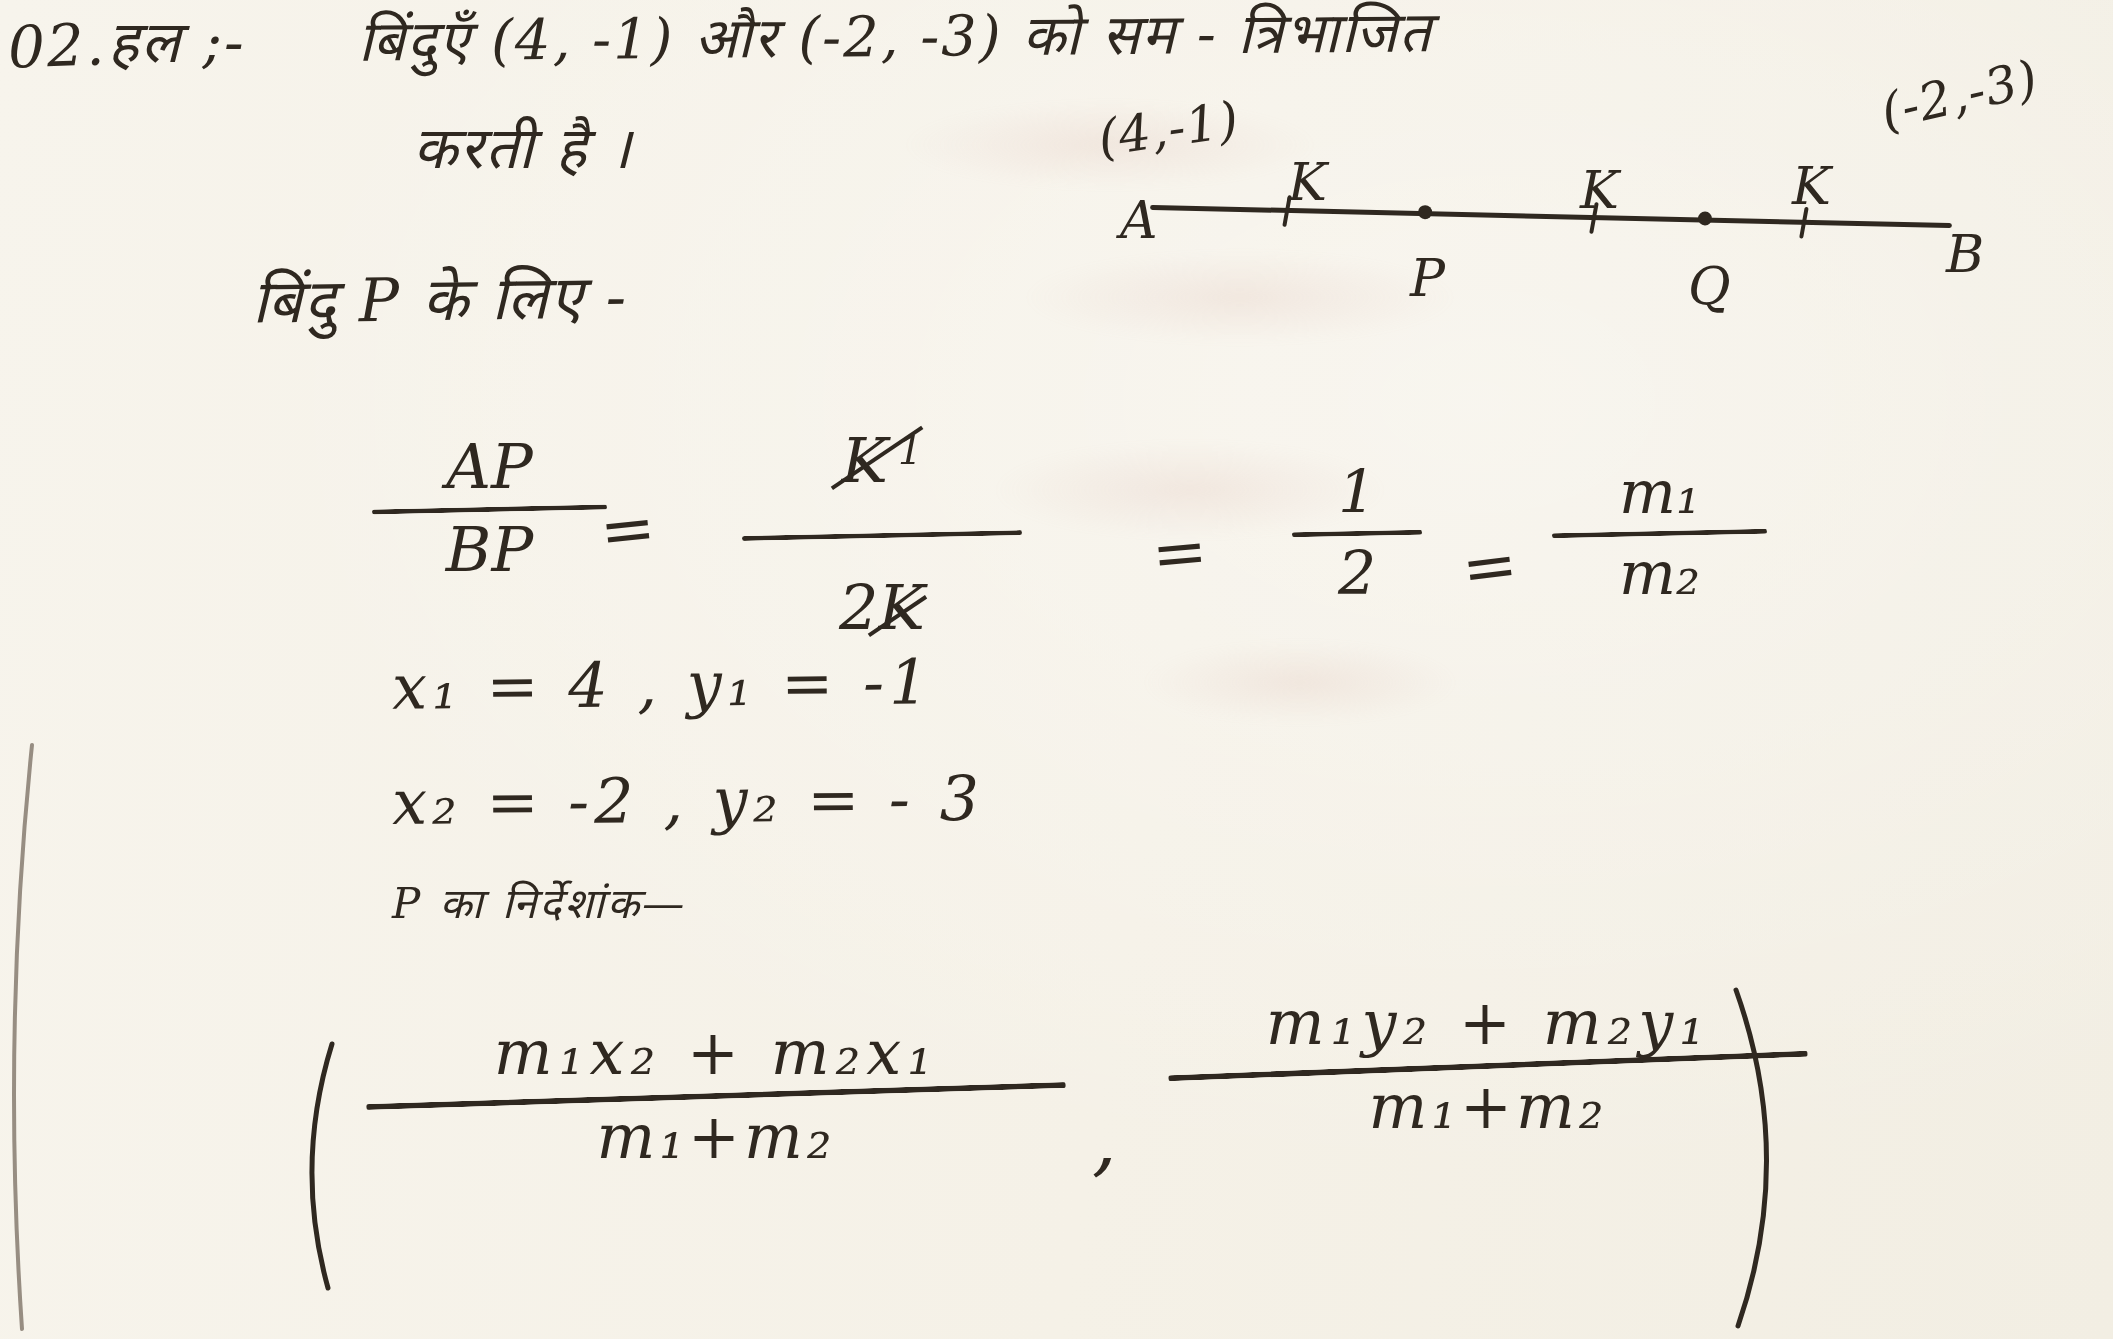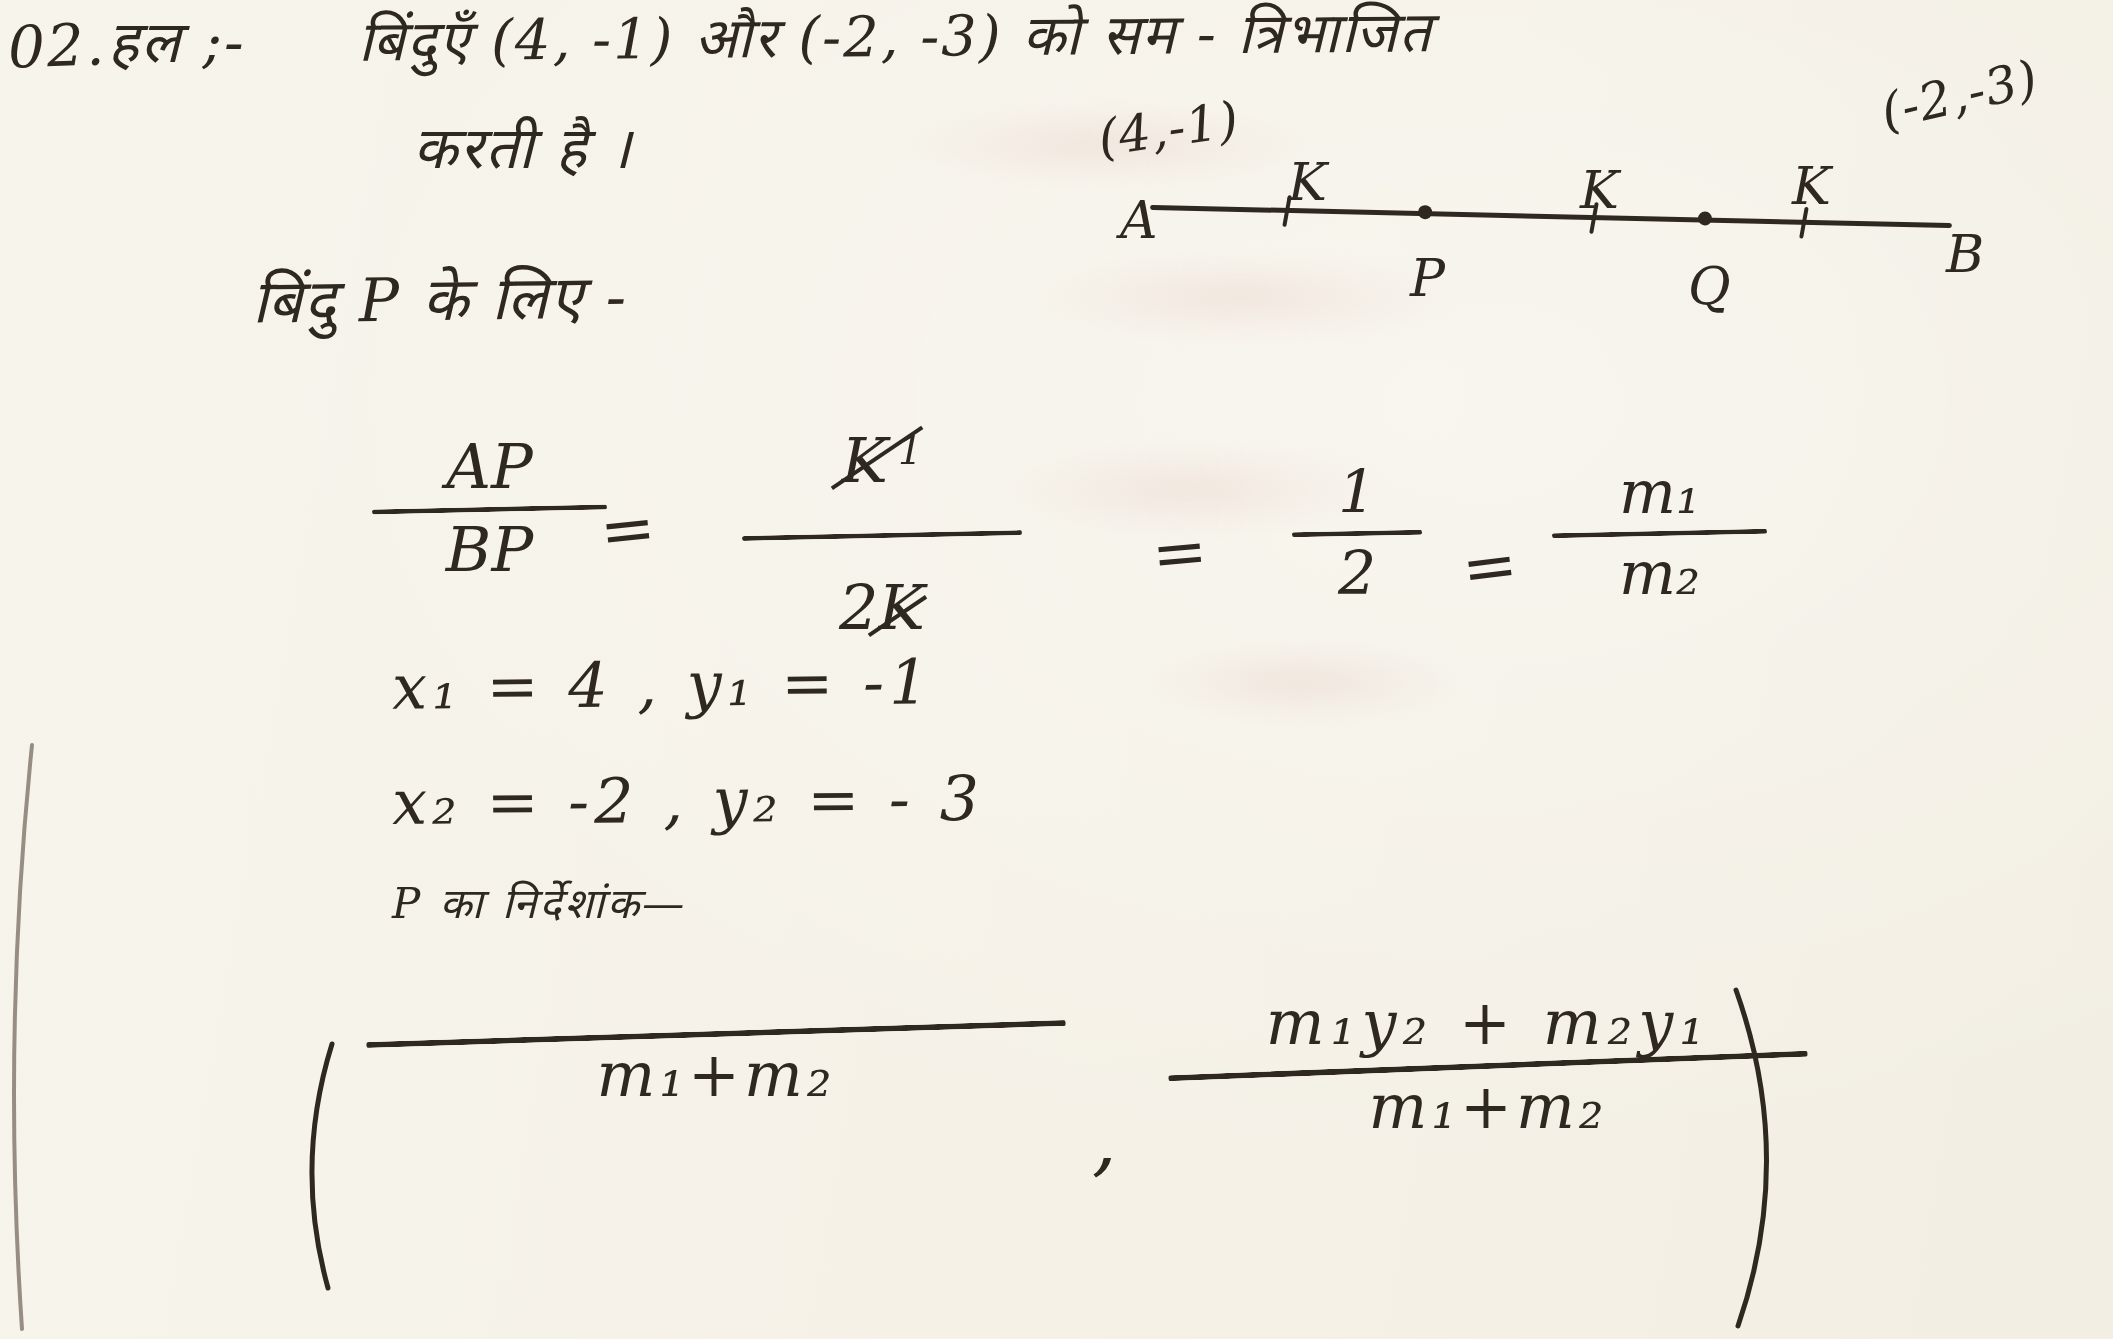--- a/index.html
+++ b/index.html
@@ -134,20 +134,21 @@
   <div class="hw" style="left:392px;top:652px;font-size:62px;letter-spacing:5px;transform:rotate(-0.6deg);">x₁ = 4 , y₁ = -1</div>
   <div class="hw" style="left:392px;top:768px;font-size:62px;letter-spacing:5px;transform:rotate(-0.4deg);">x₂ = -2 , y₂ = - 3</div>
 
   <div class="hw" style="left:392px;top:882px;font-size:42px;letter-spacing:3px;">P का निर्देशांक—</div>
 
   <svg class="paren-svg" style="left:288px;top:1038px;" width="52" height="256" viewBox="0 0 52 256">
     <path d="M44,6 Q6,128 40,250" fill="none" stroke="#2f2820" stroke-width="5" stroke-linecap="round"></path>
   </svg>
 
   <div class="frac" style="left:366px;top:1022px;font-size:62px;min-width:700px;">
+    <span class="num" style="letter-spacing:6px;">m₁x₂ + m₂x₁</span>
     <span class="bar" style="transform:rotate(-1.8deg);border-top-width:6px;"></span>
     <span class="den" style="letter-spacing:4px;">m₁+m₂</span>
   </div>
 
   <div class="hw" style="left:1092px;top:1100px;font-size:78px;">,</div>
 
   <div class="frac" style="left:1168px;top:992px;font-size:62px;min-width:640px;">
     <span class="num" style="letter-spacing:6px;">m₁y₂ + m₂y₁</span>
     <span class="bar" style="transform:rotate(-2.2deg);border-top-width:6px;"></span>
     <span class="den" style="letter-spacing:4px;">m₁+m₂</span>

